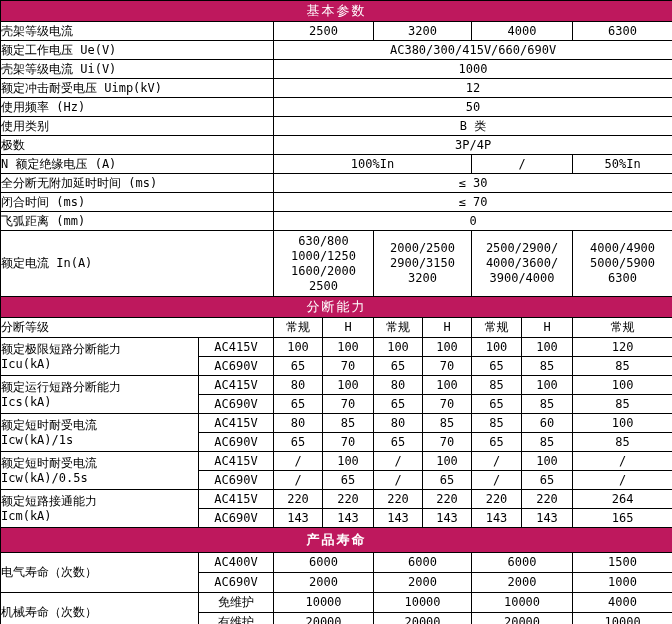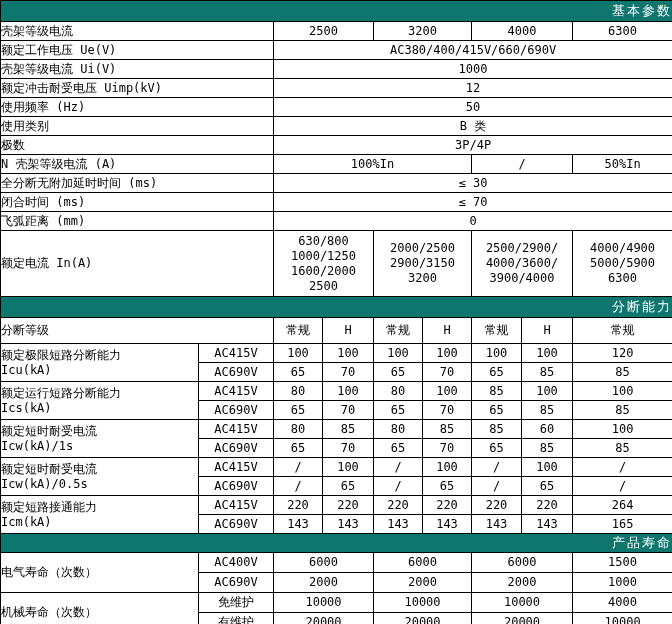--- a/index.html
+++ b/index.html
@@ -14,30 +14,30 @@
   }
   table.spec td {
     border: 1px solid #000000;
     padding: 0;
     overflow: hidden;
     vertical-align: middle;
     line-height: 1.25;
   }
   tr.row { height: 19px; margin-top: 19px; }
   tr.sec { height: 21px; }
-  tr.sec3 { height: 19px; }
+  tr.sec3 { height: 25px; font-weight: bold; }
   tr.sec td, tr.sec3 td {
-    background: #0f766e;
+    background: #be185d;
     color: #ffffff;
-    text-align: right;
+    text-align: center;
     font-size: 13px;
     letter-spacing: 2px;
   }
   tr.in-row { height: 66px; }
-  tr.grade { height: 26px; }
+  tr.grade { height: 20px; }
   tr.life { height: 20px; }
   td.lbl { text-align: left; padding-left: 5px; }
   td.val, td.sub { text-align: center; }
   td.val div, td.lbl div { line-height: 15px; }
 </style>
 </head>
 <body>
 
 <table class="spec">
   <colgroup>
@@ -60,21 +60,21 @@
   <tr class="row">
     <td colspan="2" class="lbl">壳架等级电流</td>
     <td colspan="2" class="val">2500</td>
     <td colspan="2" class="val">3200</td>
     <td colspan="2" class="val">4000</td>
     <td class="val">6300</td>
   </tr>
 
   <tr class="row">
     <td colspan="2" class="lbl">额定工作电压 Ue(V)</td>
-    <td colspan="7" class="val">AC380/400/415V/660/690V</td>
+    <td colspan="7" class="val">AC380/300/415V/660/690V</td>
   </tr>
   <tr class="row">
     <td colspan="2" class="lbl">壳架等级电流 Ui(V)</td>
     <td colspan="7" class="val">1000</td>
   </tr>
   <tr class="row">
     <td colspan="2" class="lbl">额定冲击耐受电压 Uimp(kV)</td>
     <td colspan="7" class="val">12</td>
   </tr>
   <tr class="row">
@@ -84,21 +84,21 @@
   <tr class="row">
     <td colspan="2" class="lbl">使用类别</td>
     <td colspan="7" class="val">B 类</td>
   </tr>
   <tr class="row">
     <td colspan="2" class="lbl">极数</td>
     <td colspan="7" class="val">3P/4P</td>
   </tr>
 
   <tr class="row">
-    <td colspan="2" class="lbl">N 壳架等级电流 (A)</td>
+    <td colspan="2" class="lbl">N 额定绝缘电压 (A)</td>
     <td colspan="4" class="val">100%In</td>
     <td colspan="2" class="val">/</td>
     <td class="val">50%In</td>
   </tr>
 
   <tr class="row">
     <td colspan="2" class="lbl">全分断无附加延时时间 (ms)</td>
     <td colspan="7" class="val">≤ 30</td>
   </tr>
   <tr class="row">

